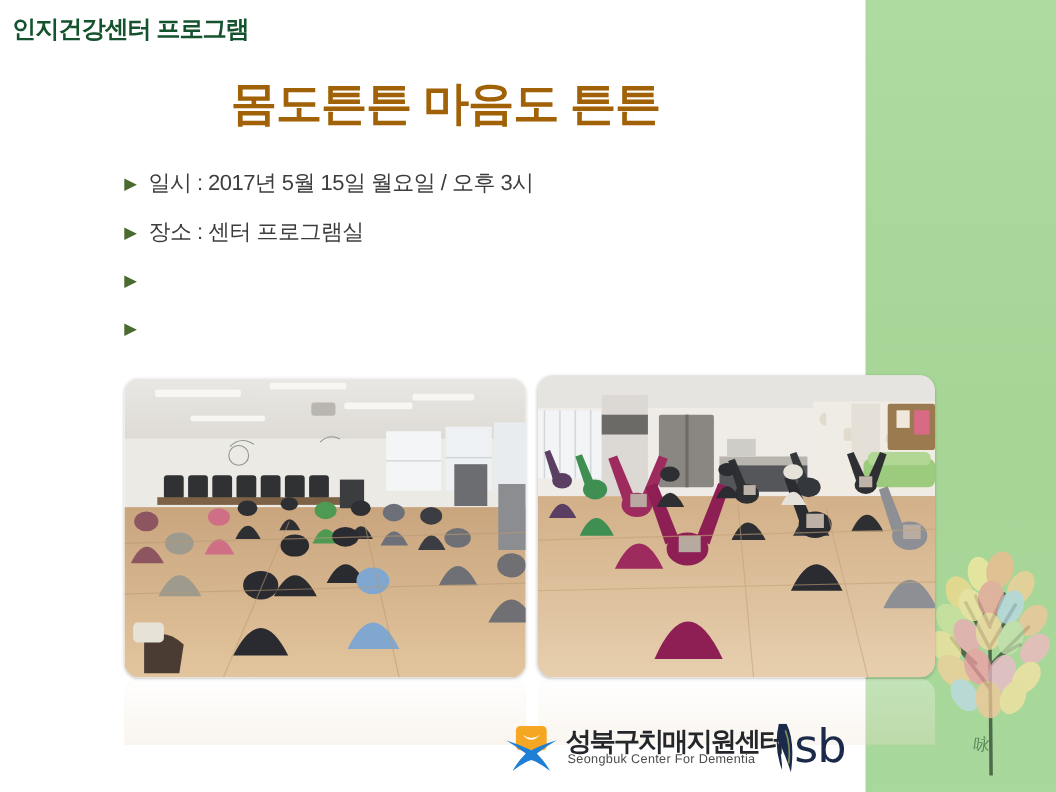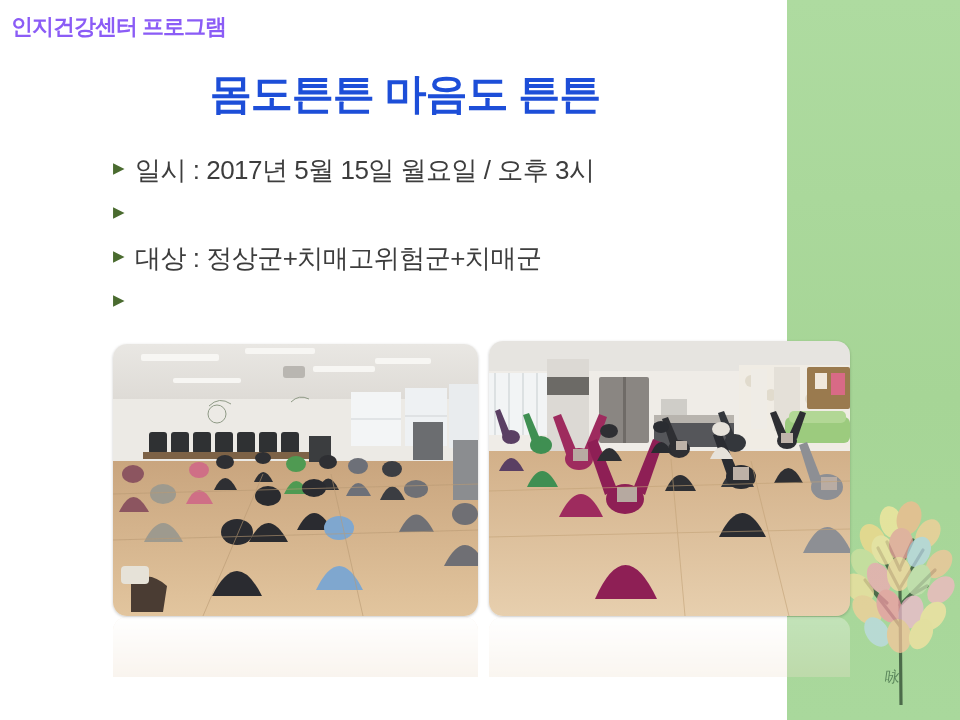--- a/index.html
+++ b/index.html
@@ -57,21 +57,21 @@
     opacity: .85;
   }
 
   
   .header-title {
     position: absolute;
     left: 11px;
     top: 12px;
     font-size: 22px;
     font-weight: 700;
-    color: #8b5cf6;
+    color: #14532d;
     letter-spacing: -1px;
     white-space: nowrap;
   }
 
   
   .brand-logo {
     position: absolute;
     left: 628px;
     top: 6px;
     width: 155px;
@@ -125,21 +125,21 @@
 
   
   .main-title {
     position: absolute;
     left: 0;
     top: 66px;
     width: 787px;
     text-align: center;
     font-size: 42px;
     font-weight: 700;
-    color: #1d4ed8;
+    color: #a16207;
     letter-spacing: -1px;
     white-space: nowrap;
     padding-left: 23px;
   }
 
   
   .bullets {
     position: absolute;
     left: 113px;
     top: 155px;
@@ -153,21 +153,21 @@
   .bullet-marker {
     flex: 0 0 auto;
     width: 22px;
     margin-top: 5px;
     color: #4a6b2f;
     font-size: 15px;
     line-height: 1;
   }
   .bullet-text {
     flex: 1 1 auto;
-    font-size: 26px;
+    font-size: 20px;
     color: #3d3d3d;
     letter-spacing: -0.5px;
     line-height: 1.2;
     white-space: nowrap;
   }
 
   
   .photo {
     position: absolute;
     border-radius: 14px;
@@ -291,24 +291,24 @@
 
   <div class="main-title">몸도튼튼 마음도 튼튼</div>
 
   <div class="bullets">
     <div class="bullet-row">
       <span class="bullet-marker">▶</span>
       <span class="bullet-text">일시 : 2017년 5월  15일 월요일 /  오후 3시</span>
     </div>
     <div class="bullet-row">
       <span class="bullet-marker">▶</span>
+      <span class="bullet-text">장소 : 센터 프로그램실</span>
     </div>
     <div class="bullet-row">
       <span class="bullet-marker">▶</span>
-      <span class="bullet-text">대상 : 정상군+치매고위험군+치매군</span>
     </div>
     <div class="bullet-row">
       <span class="bullet-marker">▶</span>
     </div>
   </div>
 
   <div class="photo photo-left">
     <svg class="scene" width="365" height="272" viewBox="0 0 365 272" preserveAspectRatio="none">
       <defs>
         <linearGradient id="flrL" x1="0" y1="0" x2="0" y2="1">
@@ -570,14 +570,32 @@
     <div style="position:absolute;left:0;top:-212px;width:365px;height:272px;
                 background:linear-gradient(180deg,#cba780 0%, #e3c8a4 100%);"></div>
     <div class="fade"></div>
   </div>
   <div class="photo-reflection refl-right">
     <div style="position:absolute;left:0;top:-215px;width:361px;height:275px;
                 background:linear-gradient(180deg,#d2b089 0%, #e8d0b0 100%);"></div>
     <div class="fade"></div>
   </div>
 
+  <div class="footer-logo">
+    <div class="fl-mark">
+      <svg width="46" height="44" viewBox="0 0 46 44">
+        <rect x="9" y="1" width="28" height="22" rx="4" fill="#f5a623"></rect>
+        <path d="M15 9 q8 9 16 0 q-8 6 -16 0 z" fill="#ffffff"></path>
+        <path d="M0 14 q10 6 18 12 q-8 8 -12 16 q10 -8 17 -10 q7 2 17 10 q-4 -8 -12 -16 q8 -6 18 -12 q-13 4 -23 9 q-10 -5 -23 -9 z" fill="#1e7fd4"></path>
+      </svg>
+    </div>
+    <div class="fl-name-ko">성북구치매지원센터</div>
+    <div class="fl-name-en">Seongbuk Center For Dementia</div>
+    <div class="fl-feather">
+      <svg width="22" height="44" viewBox="0 0 22 44">
+        <path d="M13 0 q8 16 4 44 q-6 -18 -12 -30 q4 14 4 28 q-8 -20 -3 -42 z" fill="#1b2a4a"></path>
+        <path d="M12 6 q5 14 3 30" stroke="#7f8f5a" stroke-width="1.5" fill="none"></path>
+      </svg>
+    </div>
+    <div class="fl-sb">sb</div>
+  </div>
 
 </div>
 
 </body></html>

